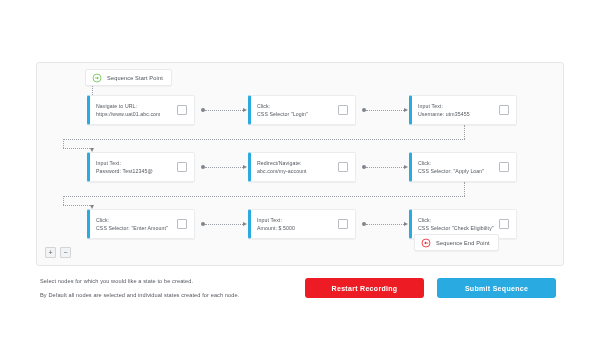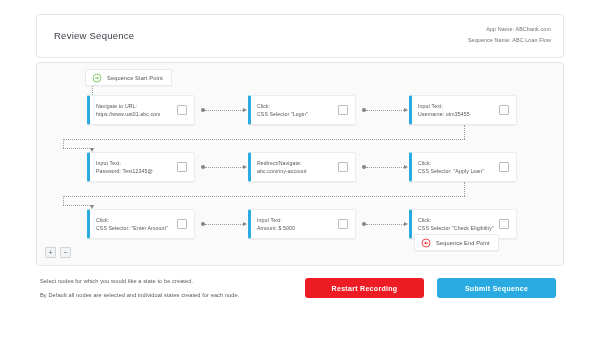--- a/index.html
+++ b/index.html
@@ -202,27 +202,20 @@
     box-sizing: border-box;
   }
   .btn-restart { left: 305px; top: 278px; width: 119px; background: #ed1c24; }
   .btn-submit  { left: 437px; top: 278px; width: 119px; background: #29abe2; }
 </style>
 </head>
 <body>
 
 <div id="app">
 
-  <div class="header-card">
-    <div class="header-title">Review Sequence</div>
-    <div class="header-meta">
-      <div>App Name: ABCbank.com</div>
-      <div>Sequence Name: ABC Loan Flow</div>
-    </div>
-  </div>
 
   <div class="canvas">
 
     <div class="pill" style="left:48px; top:6px;">
       <svg class="glyph" viewBox="0 0 20 20">
         <circle cx="10" cy="10" r="8" fill="none" stroke="#6cbf4b" stroke-width="1.6"></circle>
         <path d="M5.5 10 H12.5" stroke="#6cbf4b" stroke-width="1.6" fill="none"></path>
         <path d="M10 6.8 L13.4 10 L10 13.2 Z" fill="#6cbf4b"></path>
       </svg>
       <span class="plabel">Sequence Start Point</span>

